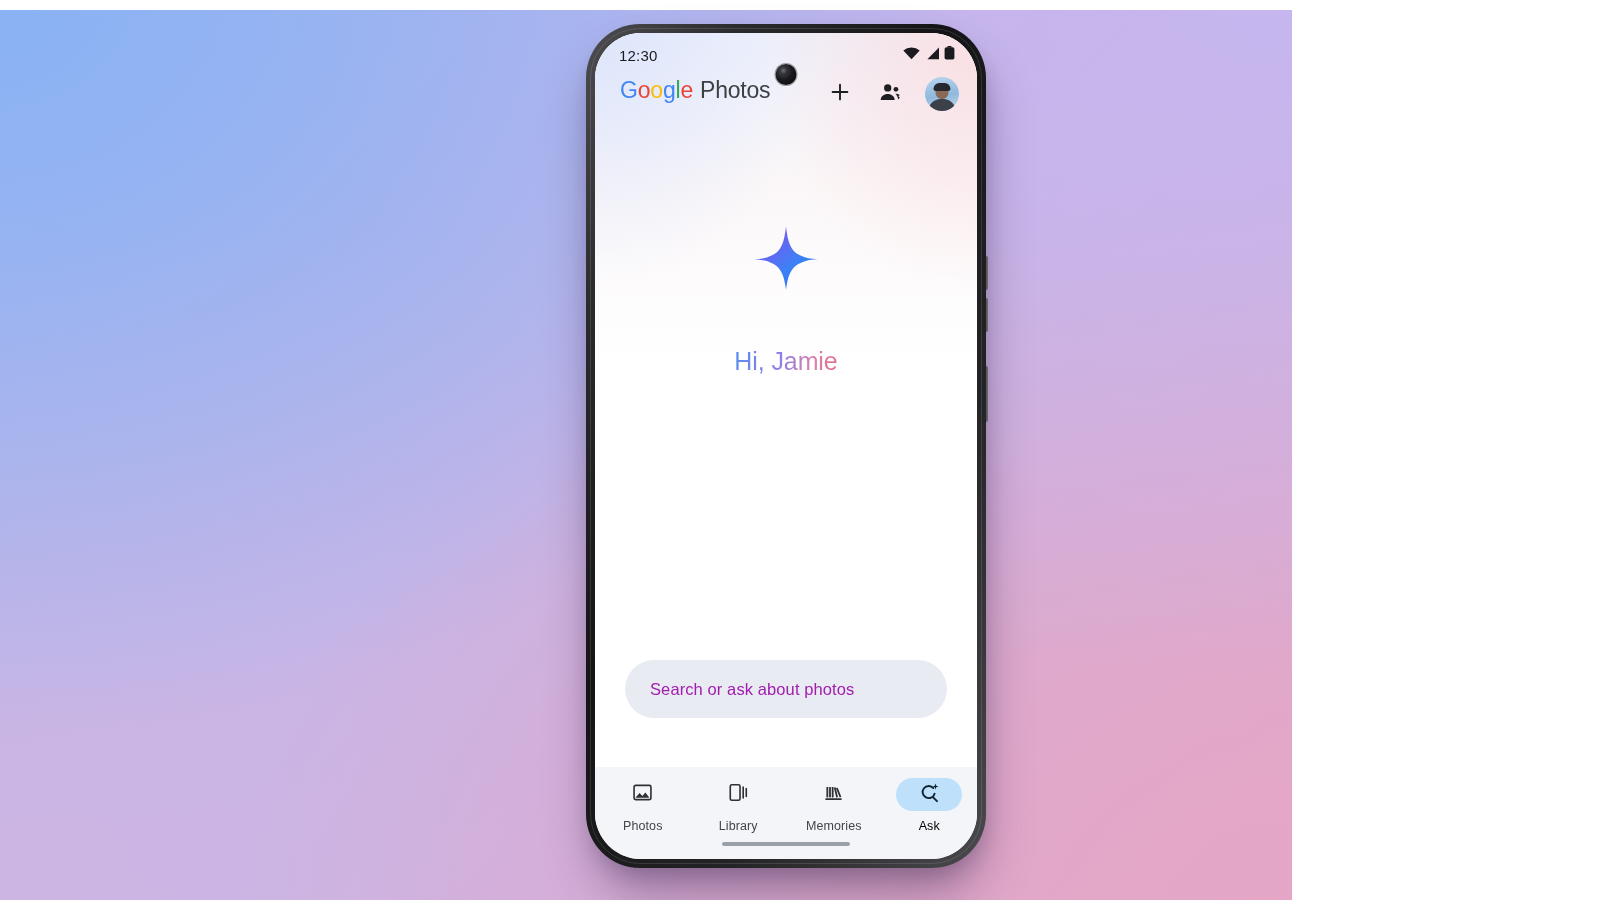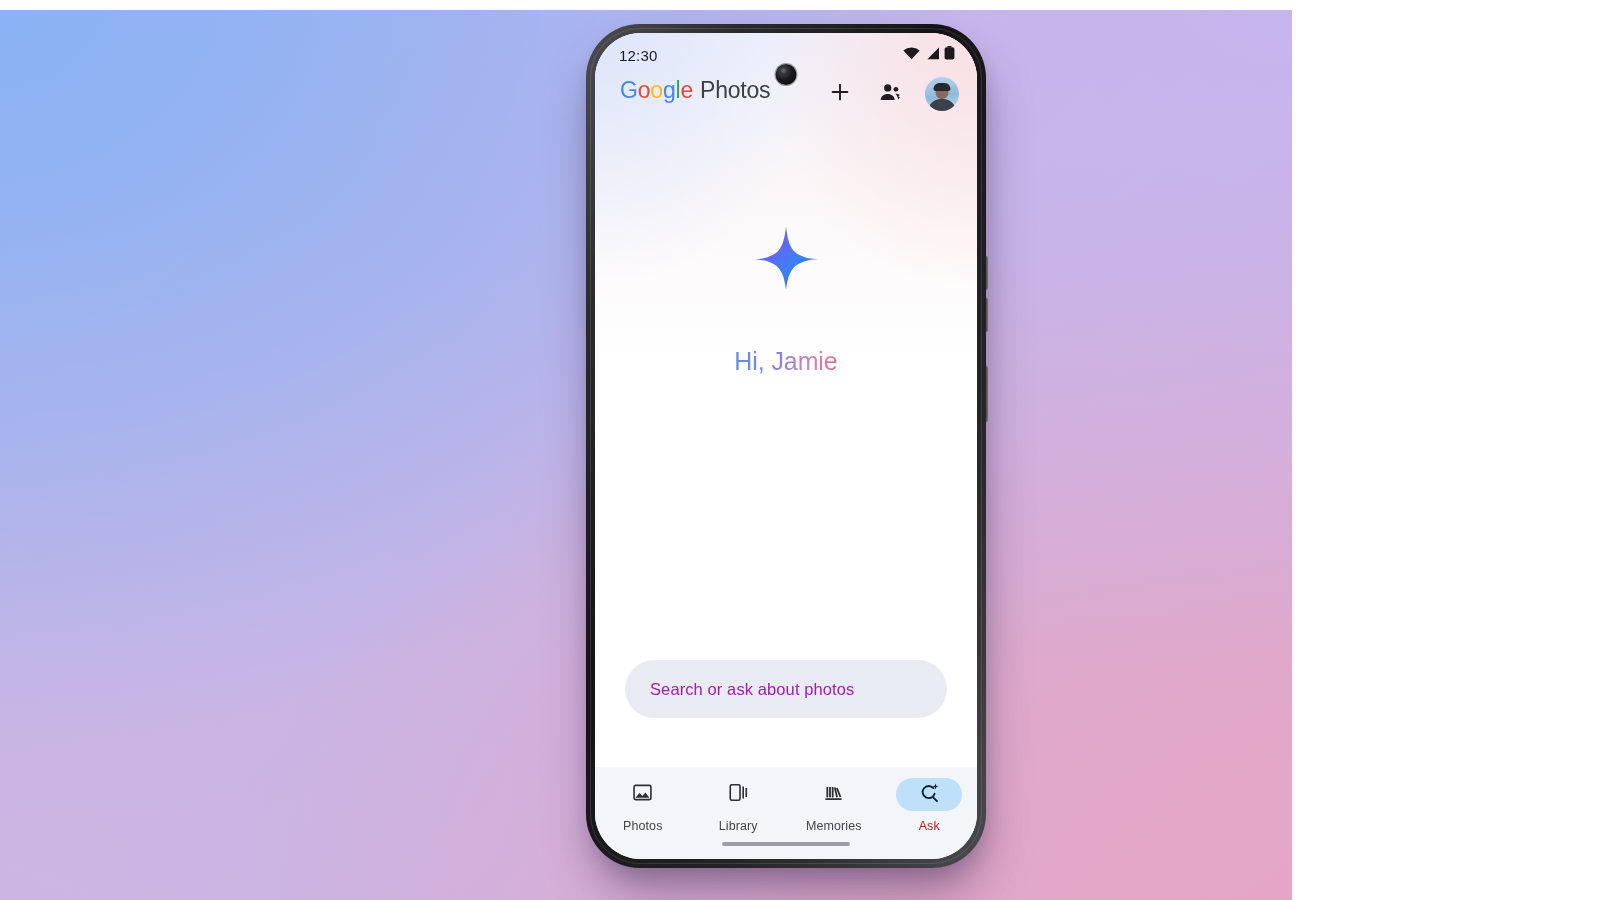--- a/index.html
+++ b/index.html
@@ -306,21 +306,21 @@
     background: #bfe0fb;
     color: #10232f;
   }
   .nav-label {
     margin-top: 8px;
     font-size: 12.5px;
     color: #41454c;
     letter-spacing: 0.1px;
   }
   .nav-item.active .nav-label {
-    color: #b91c1c;
+    color: #000000;
     font-weight: 500;
   }
 
   #home-indicator {
     position: absolute;
     z-index: 4;
     left: 50%;
     transform: translateX(-50%);
     bottom: 13px;
     width: 128px;

